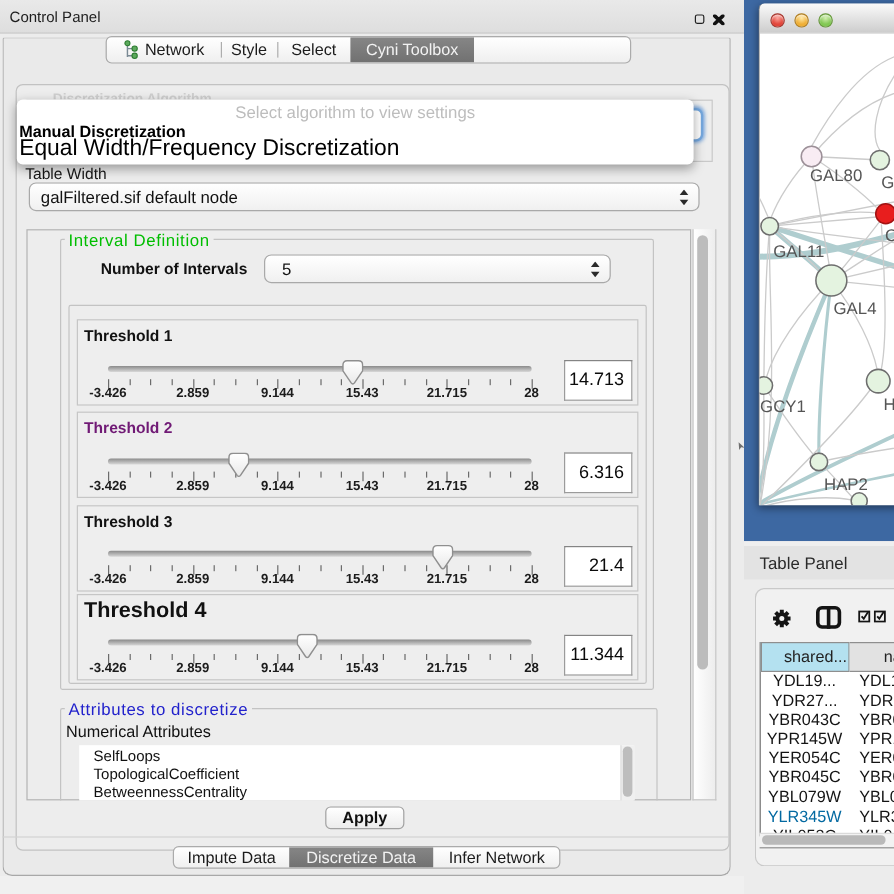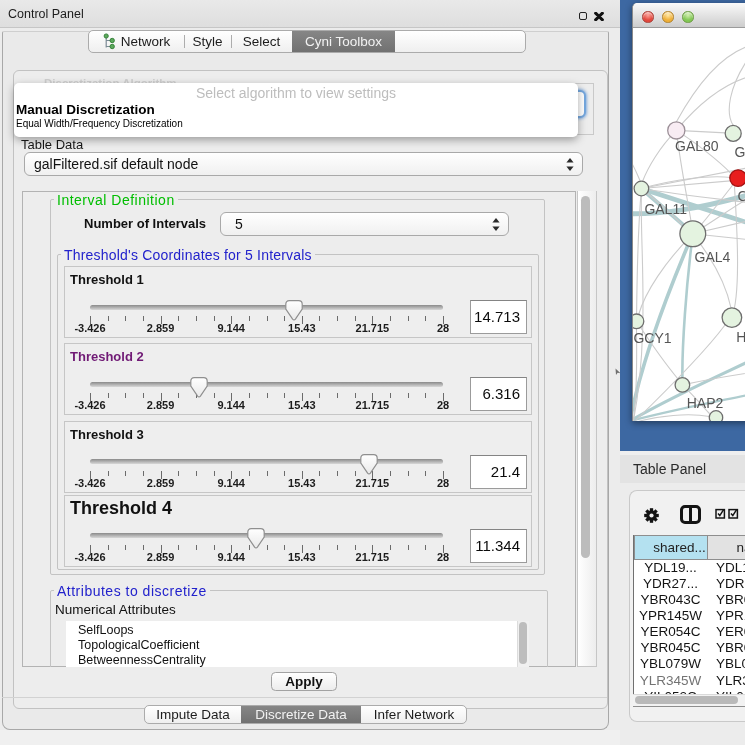--- a/index.html
+++ b/index.html
@@ -28,43 +28,42 @@
     <div style="position:absolute;left:142px;top:4px;width:1px;height:13px;background:#ADADAD;"></div>
     <div style="position:absolute;left:142px;top:0;width:61px;height:21px;font-size:13.5px;display:flex;align-items:center;justify-content:center;white-space:nowrap;box-sizing:border-box;color:#1c1c1c;">Select</div>
     <div style="position:absolute;left:203px;top:0;width:103px;height:21px;font-size:13.5px;display:flex;align-items:center;justify-content:center;white-space:nowrap;box-sizing:border-box;background:linear-gradient(#868686,#717171);color:#F2F2F2;">Cyni Toolbox</div>
   </div>
 <div style="position:absolute;left:22px;top:83px;width:570px;height:50px;border:1px solid #C9C9C9;"></div>
 <div style="position:absolute;left:44px;top:77px;width:200px;height:12px;font-size:11.5px;line-height:12px;text-align:left;font-weight:bold;color:#CFCFCF;white-space:nowrap;">Discretization Algorithm</div>
 <div style="position:absolute;left:28px;top:90px;width:558px;height:28px;background:#FFF;border:2px solid #74A7DE;border-radius:6px;box-shadow:0 0 3px 1px rgba(110,160,220,0.8);box-sizing:border-box;"></div>
 <div style="position:absolute;left:14px;top:83px;width:564px;height:54px;background:#FFFFFF;border-radius:5px;box-shadow:0 3px 9px rgba(0,0,0,0.35);"></div>
 <div style="position:absolute;left:14px;top:86px;width:564px;height:14px;font-size:14px;line-height:14px;text-align:center;font-weight:normal;color:#BDBDBD;white-space:nowrap;">Select algorithm to view settings</div>
 <div style="position:absolute;left:16px;top:103px;width:400px;height:13px;font-size:13.5px;line-height:13px;text-align:left;font-weight:bold;color:#000;white-space:nowrap;">Manual Discretization</div>
-<div style="position:absolute;left:16px;top:117px;width:400px;height:14px;font-size:10px;line-height:14px;text-align:left;font-weight:normal;color:#000;white-space:nowrap;">Equal Width/Frequency Discretization</div>
-<div style="position:absolute;left:21px;top:138px;width:100px;height:13px;font-size:13px;line-height:13px;text-align:left;font-weight:normal;color:#161616;white-space:nowrap;">Table Data</div>
+<div style="position:absolute;left:16px;top:117px;width:400px;height:14px;font-size:19px;line-height:14px;text-align:left;font-weight:normal;color:#000;white-space:nowrap;">Equal Width/Frequency Discretization</div>
+<div style="position:absolute;left:21px;top:138px;width:100px;height:13px;font-size:13px;line-height:13px;text-align:left;font-weight:normal;color:#161616;white-space:nowrap;">Table Width</div>
 <div style="position:absolute;left:24px;top:152px;width:559px;height:24px;background:linear-gradient(#FFFFFF,#F0F0F0);border:1px solid #A9A9A9;border-radius:6px;box-sizing:border-box;">
     <div style="position:absolute;left:9px;top:0;height:22px;line-height:22px;font-size:14px;color:#111;white-space:nowrap;">galFiltered.sif default node</div>
     <svg width="8" height="13" viewBox="0 0 8 13" style="position:absolute;right:8px;top:50%;margin-top:-6.5px;">
       <path d="M4 0 L7.6 4.6 H0.4 Z" fill="#2a2a2a"></path>
       <path d="M4 13 L0.4 8.4 H7.6 Z" fill="#2a2a2a"></path>
     </svg>
   </div>
 <div class="vp" style="position:absolute;left:22px;top:191px;width:554px;height:476px;background:#EDEDED;border:1px solid #B3B3B3;box-sizing:border-box;overflow:hidden;"></div>
 <div style="position:absolute;left:22px;top:191px;width:554px;height:476px;overflow:hidden;">
     <div style="position:absolute;left:28px;top:8px;width:493px;height:374px;border:1px solid #C3C3C3;border-radius:2px;"></div>
     <div style="position:absolute;left:32px;top:2px;font-size:14px;font-weight:normal;color:#00BE00;background:#EDEDED;padding:0 3px;white-space:nowrap;line-height:14px;letter-spacing:0.5px;">Interval Definition</div>
     <div style="position:absolute;left:62px;top:26px;width:140px;height:14px;font-size:13px;line-height:14px;text-align:left;font-weight:bold;color:#111;white-space:nowrap;">Number of Intervals</div>
     <div style="position:absolute;left:198px;top:21px;width:289px;height:24px;background:linear-gradient(#FFFFFF,#F0F0F0);border:1px solid #A9A9A9;border-radius:6px;box-sizing:border-box;">
       <div style="position:absolute;left:14px;top:0;height:22px;line-height:22px;font-size:14px;color:#111;white-space:nowrap;">5</div>
       <svg width="8" height="13" viewBox="0 0 8 13" style="position:absolute;right:8px;top:50%;margin-top:-6.5px;">
         <path d="M4 0 L7.6 4.6 H0.4 Z" fill="#2a2a2a"></path>
         <path d="M4 13 L0.4 8.4 H7.6 Z" fill="#2a2a2a"></path>
       </svg>
     </div>
     <div style="position:absolute;left:35px;top:63px;width:480px;height:314px;border:1px solid #C3C3C3;border-radius:2px;"></div>
-    <div style="position:absolute;left:39px;top:57px;font-size:14px;font-weight:normal;color:#2222CC;background:#EDEDED;padding:0 3px;white-space:nowrap;line-height:14px;letter-spacing:0.2px;">Threshold's Coordinates for 5 Intervals</div>
     <div style="position:absolute;left:42px;top:75px;width:468px;height:72px;background:#EEEEEE;border:1px solid #C6C6C6;box-sizing:border-box;"></div>
     <div style="position:absolute;left:48px;top:82px;width:120px;height:13px;font-size:13px;line-height:13px;text-align:left;font-weight:bold;color:#111;white-space:nowrap;">Threshold 1</div>
     <div style="position:absolute;left:68px;top:113.5px;width:353px;height:5px;background:linear-gradient(#8A8A8A,#D8D8D8);border-radius:2.5px;"></div>
     <div style="position:absolute;left:68.0px;top:125px;width:1px;height:8px;background:#6B6B6B;"></div>
     <div style="position:absolute;left:85.7px;top:125px;width:1px;height:5px;background:#6B6B6B;"></div>
     <div style="position:absolute;left:103.3px;top:125px;width:1px;height:5px;background:#6B6B6B;"></div>
     <div style="position:absolute;left:120.9px;top:125px;width:1px;height:5px;background:#6B6B6B;"></div>
     <div style="position:absolute;left:138.6px;top:125px;width:1px;height:8px;background:#6B6B6B;"></div>
     <div style="position:absolute;left:156.2px;top:125px;width:1px;height:5px;background:#6B6B6B;"></div>
     <div style="position:absolute;left:173.9px;top:125px;width:1px;height:5px;background:#6B6B6B;"></div>
@@ -350,20 +349,20 @@
 <div style="position:absolute;left:633.5px;top:591.8px;width:74px;height:16px;font-size:13.5px;line-height:16px;text-align:center;font-weight:normal;color:#141414;white-space:nowrap;">YBR043C</div>
 <div style="position:absolute;left:716px;top:591.8px;width:40px;height:16px;font-size:13.5px;line-height:16px;text-align:left;font-weight:normal;color:#141414;white-space:nowrap;">YBR0</div>
 <div style="position:absolute;left:633.5px;top:608.0px;width:74px;height:16px;font-size:13.5px;line-height:16px;text-align:center;font-weight:normal;color:#141414;white-space:nowrap;">YPR145W</div>
 <div style="position:absolute;left:716px;top:608.0px;width:40px;height:16px;font-size:13.5px;line-height:16px;text-align:left;font-weight:normal;color:#141414;white-space:nowrap;">YPR1</div>
 <div style="position:absolute;left:633.5px;top:624.1px;width:74px;height:16px;font-size:13.5px;line-height:16px;text-align:center;font-weight:normal;color:#141414;white-space:nowrap;">YER054C</div>
 <div style="position:absolute;left:716px;top:624.1px;width:40px;height:16px;font-size:13.5px;line-height:16px;text-align:left;font-weight:normal;color:#141414;white-space:nowrap;">YER0</div>
 <div style="position:absolute;left:633.5px;top:640.2px;width:74px;height:16px;font-size:13.5px;line-height:16px;text-align:center;font-weight:normal;color:#141414;white-space:nowrap;">YBR045C</div>
 <div style="position:absolute;left:716px;top:640.2px;width:40px;height:16px;font-size:13.5px;line-height:16px;text-align:left;font-weight:normal;color:#141414;white-space:nowrap;">YBR0</div>
 <div style="position:absolute;left:633.5px;top:656.4px;width:74px;height:16px;font-size:13.5px;line-height:16px;text-align:center;font-weight:normal;color:#141414;white-space:nowrap;">YBL079W</div>
 <div style="position:absolute;left:716px;top:656.4px;width:40px;height:16px;font-size:13.5px;line-height:16px;text-align:left;font-weight:normal;color:#141414;white-space:nowrap;">YBL0</div>
-<div style="position:absolute;left:633.5px;top:672.5px;width:74px;height:16px;font-size:13.5px;line-height:16px;text-align:center;font-weight:normal;color:#737373;white-space:nowrap;">YLR345W</div>
+<div style="position:absolute;left:633.5px;top:672.5px;width:74px;height:16px;font-size:13.5px;line-height:16px;text-align:center;font-weight:normal;color:#0369a1;white-space:nowrap;">YLR345W</div>
 <div style="position:absolute;left:716px;top:672.5px;width:40px;height:16px;font-size:13.5px;line-height:16px;text-align:left;font-weight:normal;color:#141414;white-space:nowrap;">YLR3</div>
 <div style="position:absolute;left:633.5px;top:688.7px;width:74px;height:16px;font-size:13.5px;line-height:16px;text-align:center;font-weight:normal;color:#141414;white-space:nowrap;">YIL052C</div>
 <div style="position:absolute;left:716px;top:688.7px;width:40px;height:16px;font-size:13.5px;line-height:16px;text-align:left;font-weight:normal;color:#141414;white-space:nowrap;">YIL0</div>
 <div style="position:absolute;left:633px;top:694px;width:112px;height:13px;background:#F2F2F2;border-top:1px solid #DADADA;"></div>
 <div style="position:absolute;left:633px;top:706px;width:112px;height:1px;background:#8E8E8E;"></div>
 <div style="position:absolute;left:635px;top:695.5px;width:103px;height:8.5px;background:#B9B9B9;border-radius:4px;"></div>
 <div style="position:absolute;left:0px;top:730px;width:620px;height:15px;background:#F0F0F0;"></div>
 
 </body></html>

